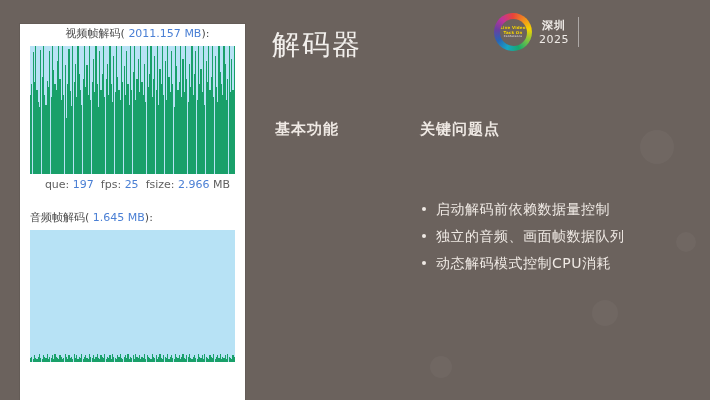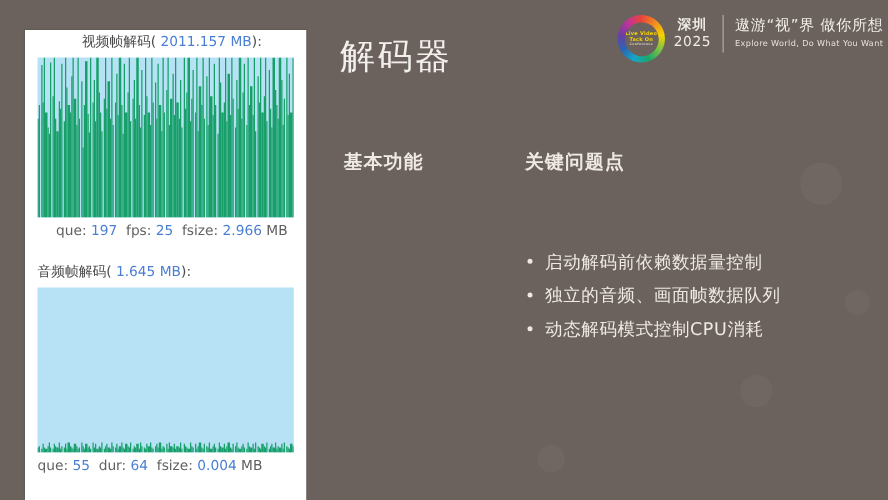--- a/index.html
+++ b/index.html
@@ -102,20 +102,21 @@
     background: #efe9e4;
   }
 
   
   #brand {
     position: absolute;
     left: 494px;
     top: 12px;
     height: 40px;
     display: flex;
+    align-items: center;
   }
   #logo-ring {
     width: 38px; height: 38px;
     border-radius: 50%;
     background: conic-gradient(#e8443a, #f08a20, #f5d400, #7dc242, #18a86b,
                                #16a5c6, #2a63b5, #6b3fa0, #c0349a, #e8443a);
     display: flex; align-items: center; justify-content: center;
     flex: none;
   }
   #logo-inner {
@@ -506,29 +507,20 @@
           <div class="bar" style="left: 94.375%; width: 0.575%; height: 3%; background: rgb(25, 160, 106);"></div>
           <div class="bar" style="left: 95%; width: 0.575%; height: 5%; background: rgb(25, 160, 106);"></div>
           <div class="bar" style="left: 95.625%; width: 0.575%; height: 2%; background: rgb(25, 160, 106);"></div>
           <div class="bar" style="left: 96.25%; width: 0.575%; height: 6%; background: rgb(25, 160, 106);"></div>
           <div class="bar" style="left: 96.875%; width: 0.575%; height: 4%; background: rgb(25, 160, 106);"></div>
           <div class="bar" style="left: 97.5%; width: 0.575%; height: 3%; background: rgb(25, 160, 106);"></div>
           <div class="bar" style="left: 98.125%; width: 0.575%; height: 2%; background: rgb(25, 160, 106);"></div>
           <div class="bar" style="left: 98.75%; width: 0.575%; height: 5%; background: rgb(25, 160, 106);"></div>
           <div class="bar" style="left: 99.375%; width: 0.575%; height: 4%; background: rgb(25, 160, 106);"></div>
         </div>
-      <div class="status">
-        <span class="lbl">que:</span>
-        <span class="num">55</span>&nbsp;
-        <span class="lbl">dur:</span>
-        <span class="num">64</span>&nbsp;
-        <span class="lbl">fsize:</span>
-        <span class="num">0.004</span>
-        <span class="lbl">MB</span>
-      </div>
     </div>
 
   </div>
 
   <div id="title">解码器</div>
 
   <div class="col" style="left:275px;top:120px;">
     <div class="col-head">基本功能</div>
   </div>
 
@@ -547,19 +539,15 @@
         <div class="logo-line hl">Live Video</div>
         <div class="logo-line hl">Tack On</div>
         <div class="logo-line tiny">Conference</div>
       </div>
     </div>
     <div id="city">
       <span class="cn">深圳</span><br>
       <span class="yr">2025</span>
     </div>
     <div id="divider"></div>
-    <div id="tag">
-      <span class="cn">遨游“视”界 做你所想</span>
-      <span class="en">Explore World, Do What You Want</span>
-    </div>
   </div>
 
 </div>
 
 </body></html>

